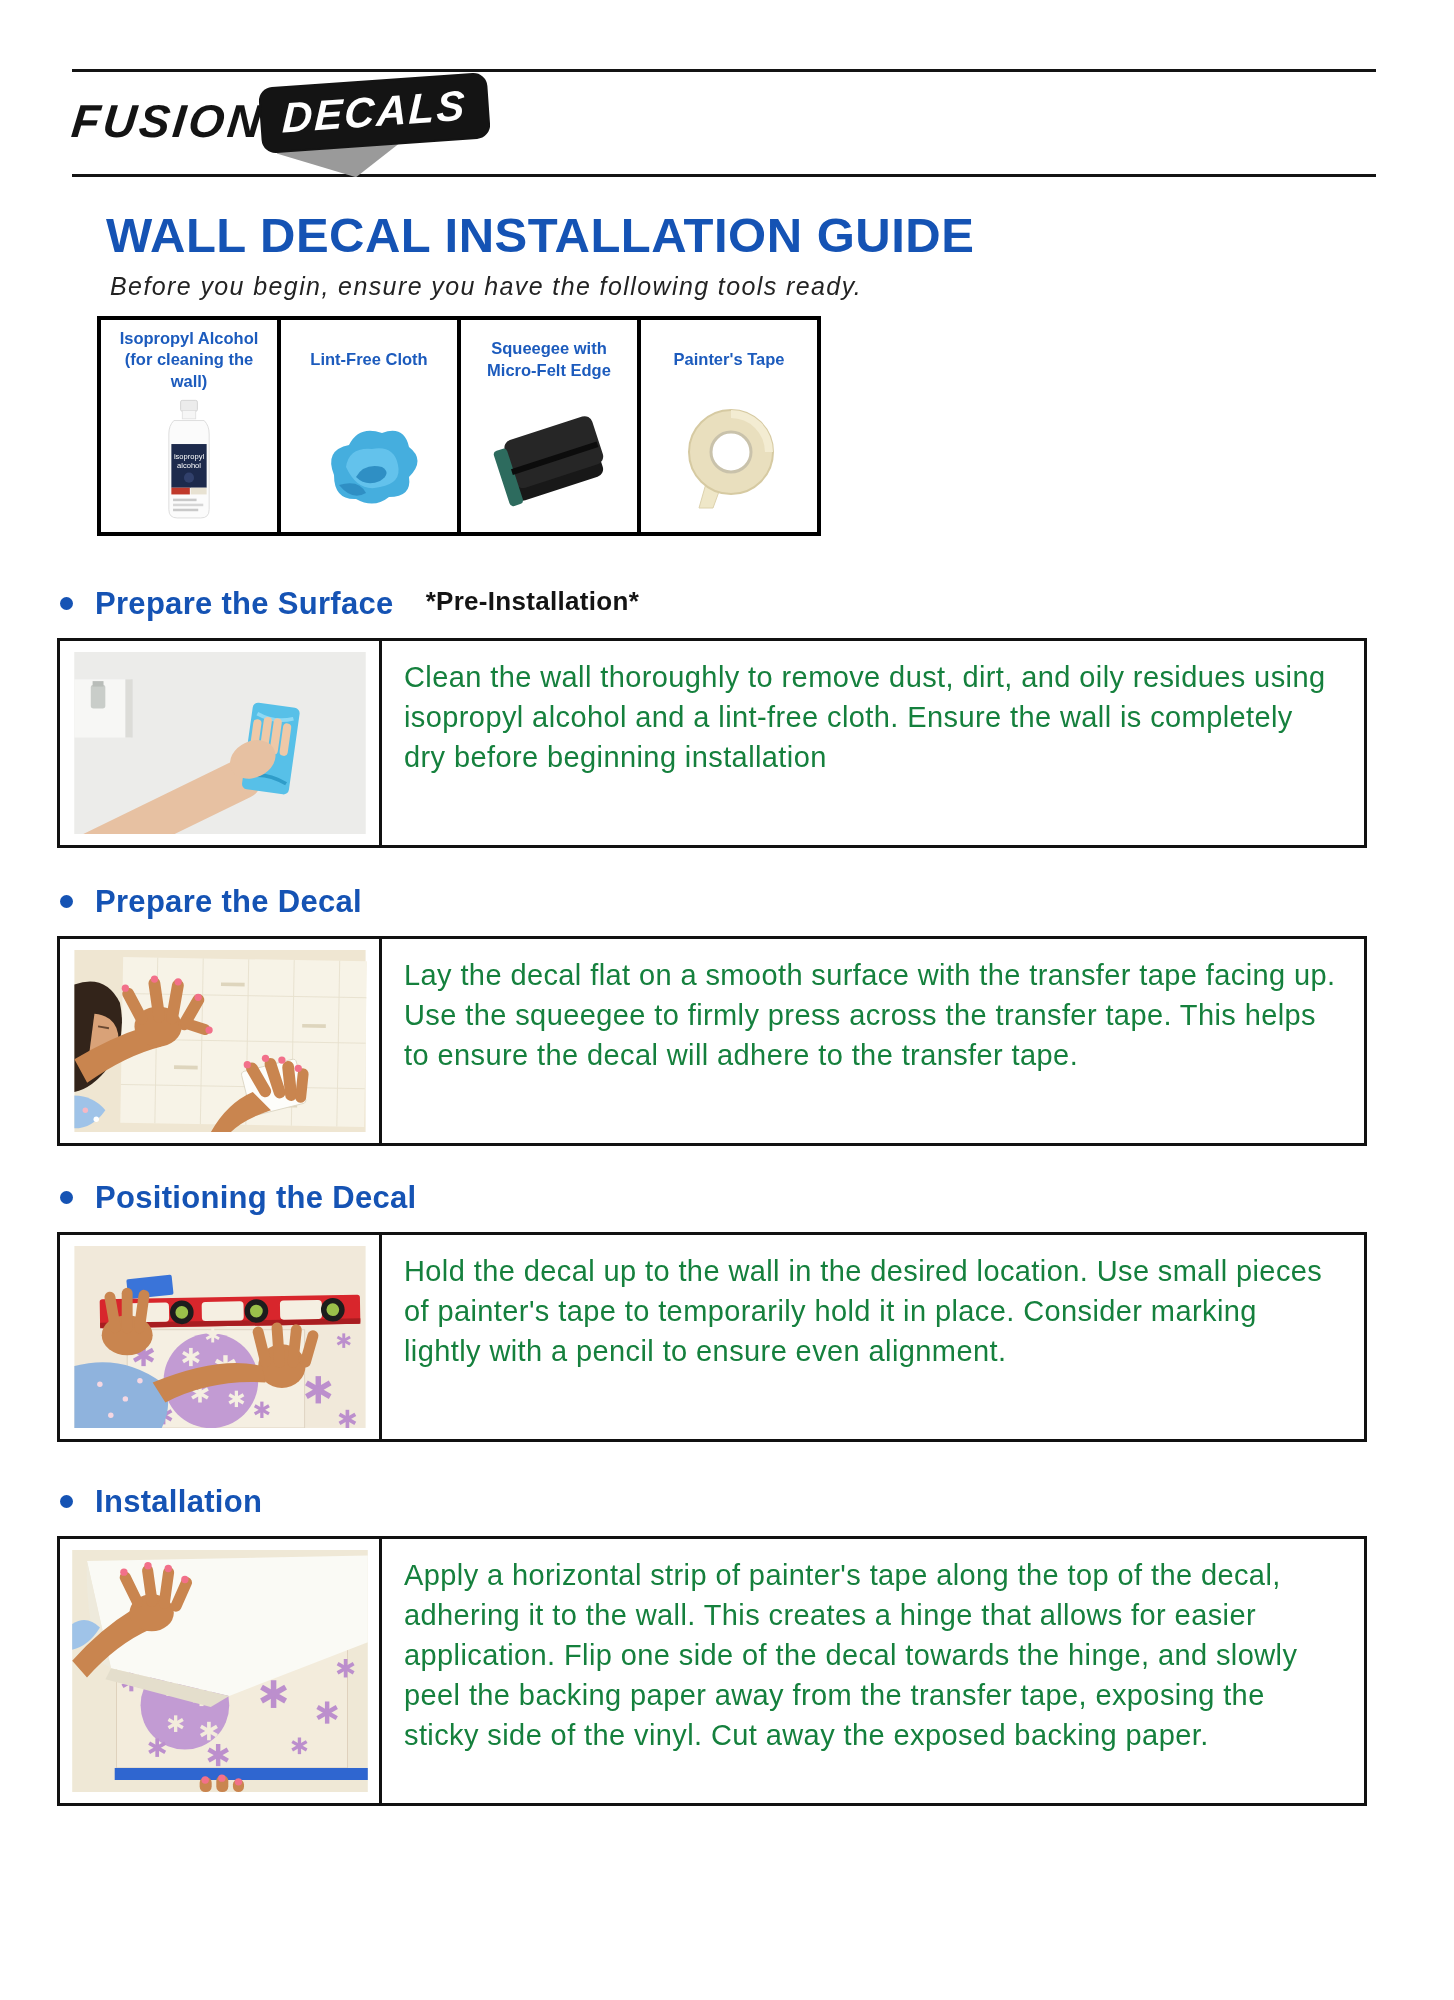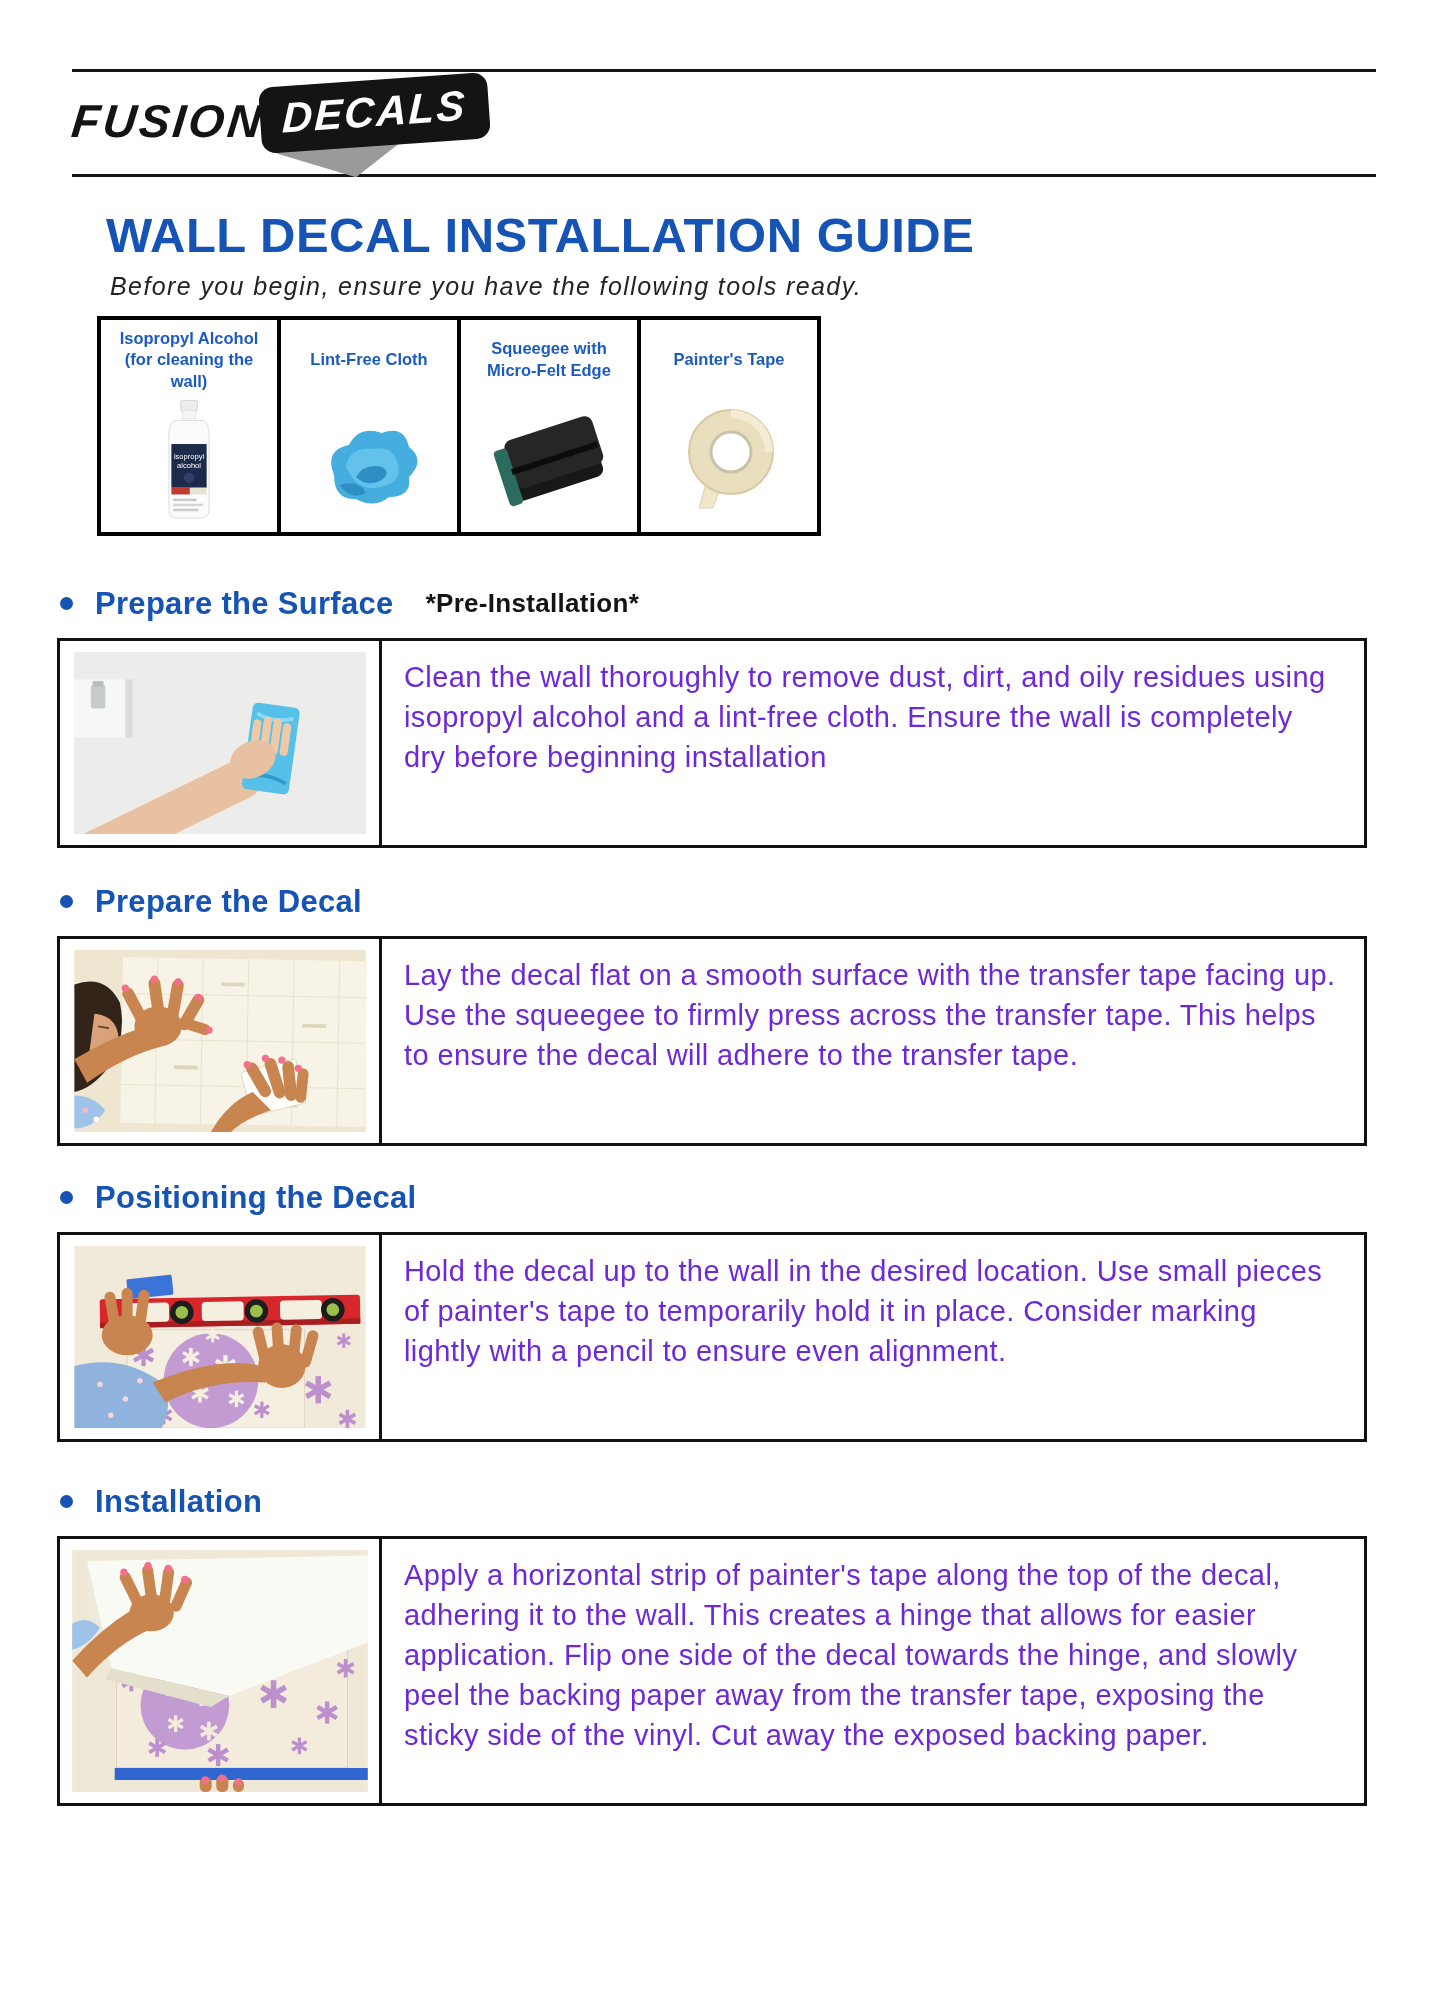--- a/index.html
+++ b/index.html
@@ -60,37 +60,37 @@
     vertical-align:top;background:#fff;padding:0;
   }
   .mat-label{
     height:76px;display:flex;align-items:center;justify-content:center;
     text-align:center;color:#1c5bbd;font-weight:bold;font-size:16.5px;line-height:1.3;
     padding:4px 8px 0 8px;box-sizing:border-box;
   }
   .mat-img{height:128px;display:flex;align-items:center;justify-content:center;}
 
   
-  .step-head{margin-left:60px;display:flex;align-items:center;}
+  .step-head{margin-left:60px;display:flex;align-items:flex-start;}
   .step-bullet{width:13px;height:13px;border-radius:50%;background:#1553b4;align-self:center;margin-right:22px;flex:0 0 auto;}
   .step-heading{font-size:31px;font-weight:bold;color:#1553b4;letter-spacing:0.3px;}
   .step-note{font-size:26px;font-weight:bold;color:#141414;margin-left:32px;letter-spacing:0.3px;}
 
   .step-table{
     margin-left:57px;width:1310px;box-sizing:border-box;
     border:3px solid #111;display:flex;background:#fff;
   }
   .step-photo-cell{
     width:322px;flex:0 0 auto;border-right:3px solid #111;
     display:flex;align-items:center;justify-content:center;padding:11px;box-sizing:border-box;background:#fff;
   }
   .step-photo-cell svg{display:block;}
   .step-text-cell{
     flex:1;padding:16px 24px 16px 22px;box-sizing:border-box;
-    font-size:29px;line-height:1.38;letter-spacing:0.4px;color:#6d28d9;
+    font-size:29px;line-height:1.38;letter-spacing:0.4px;color:#15803d;
   }
 
   .mt-s0{margin-top:50px;}
   .mt-s1{margin-top:36px;}
   .mt-s2{margin-top:34px;}
   .mt-s3{margin-top:42px;}
   .step-table{margin-top:16px;}
 </style>
 </head>
 <body>

